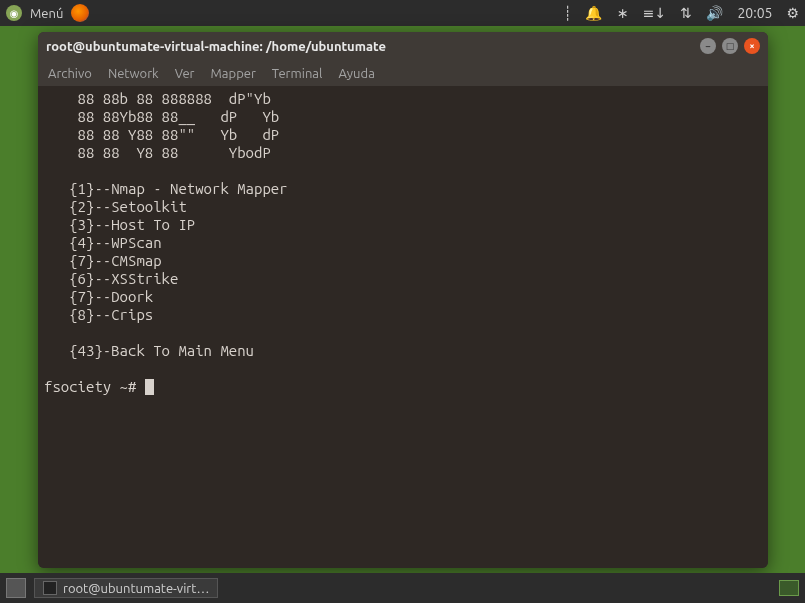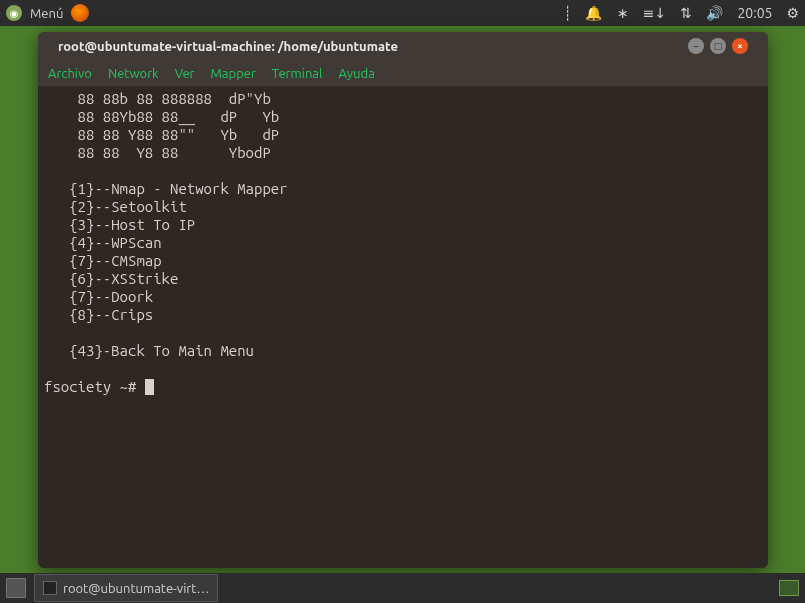--- a/index.html
+++ b/index.html
@@ -57,21 +57,21 @@
       box-shadow: 0 4px 18px rgba(0,0,0,0.5);
       overflow: hidden;
       display: flex;
       flex-direction: column;
     }
     .titlebar {
       height: 28px;
       background: #3f3a36;
       display: flex;
       align-items: center;
-      padding: 0 20px;
+      padding: 0 8px;
       color: #e8e8e8;
       font-size: 13px;
       font-weight: bold;
     }
     .titlebar-controls {
       margin-left: auto;
       display: flex;
       gap: 6px;
     }
     .win-btn {
@@ -85,21 +85,21 @@
     .win-max { background: #8a8a8a; color: #3a3a3a; }
     .win-close { background: #e95420; color: #fff; }
     
     .menubar {
       height: 26px;
       background: #3f3a36;
       display: flex;
       align-items: center;
       gap: 16px;
       padding: 0 10px;
-      color: #22c55e;
+      color: #a3a3a3;
       font-size: 13px;
     }
     .menubar span { cursor: pointer; }
     
     .terminal-body {
       flex: 1;
       background: #2e2824;
       color: #d8d2cc;
       font-family: "Ubuntu Mono", "DejaVu Sans Mono", monospace;
       font-size: 15px;
@@ -136,21 +136,21 @@
       background: #555;
       border: 1px solid #777;
     }
     .taskbar-item {
       display: flex;
       align-items: center;
       gap: 6px;
       background: #3a3a3a;
       border: 1px solid #555;
       padding: 2px 8px;
-      height: 28px;
+      height: 20px;
       max-width: 190px;
       cursor: pointer;
     }
     .taskbar-item .tb-icon {
       width: 14px; height: 14px;
       background: #222;
       border: 1px solid #666;
     }
     .workspace {
       margin-left: auto;

